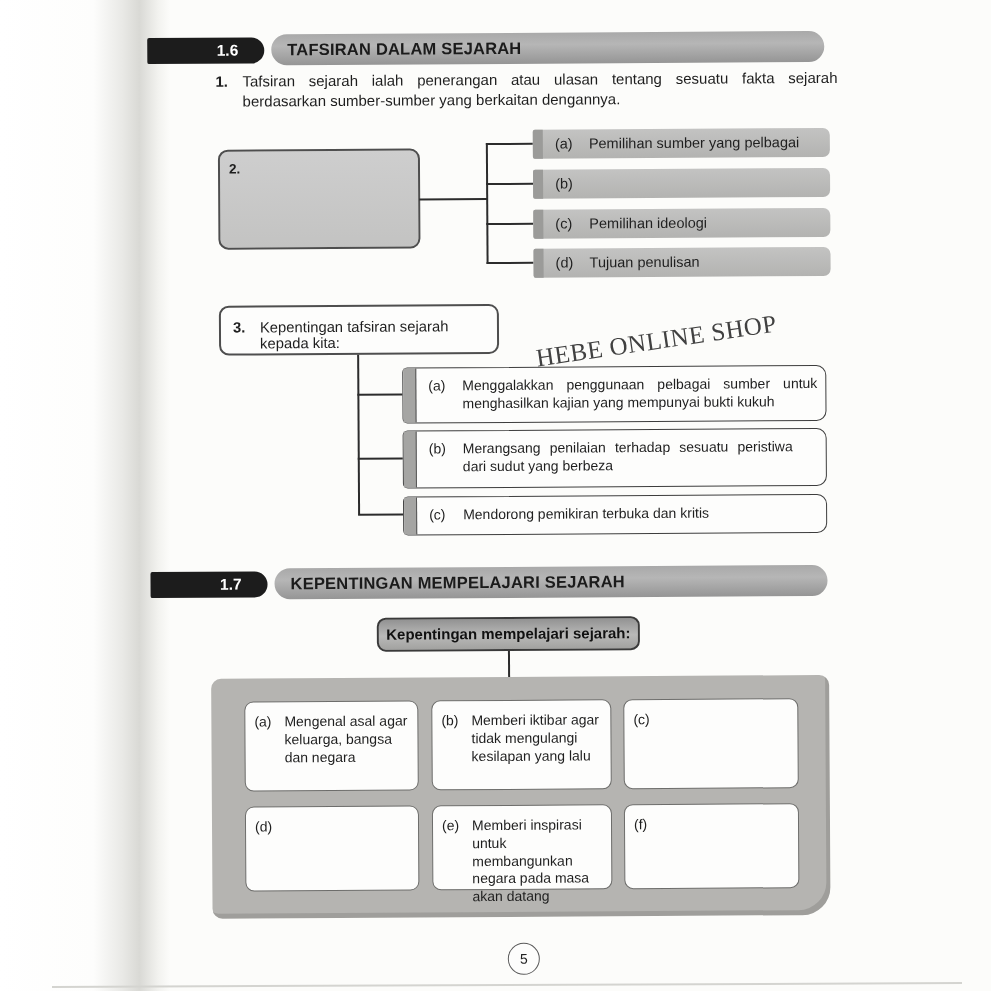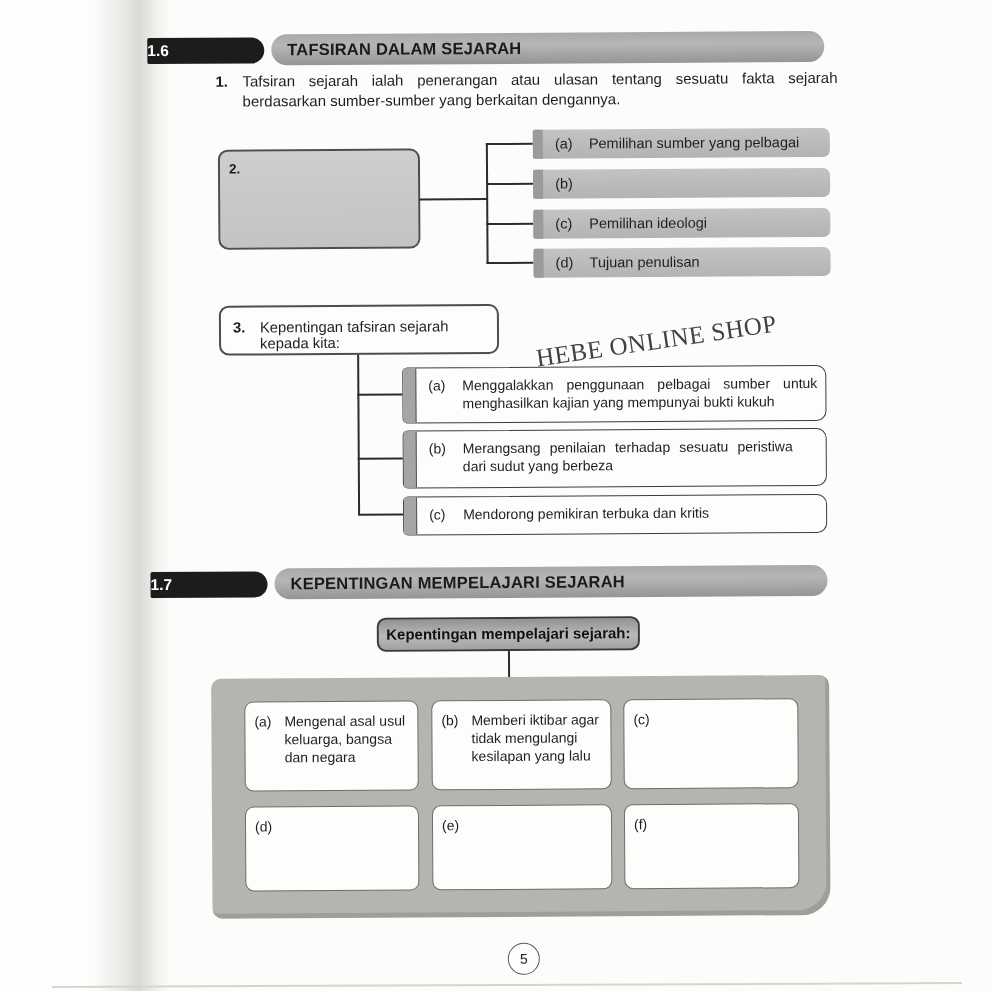--- a/index.html
+++ b/index.html
@@ -14,21 +14,21 @@
     background:linear-gradient(to right,#ffffff 0%,#fdfdfc 55%,#e9e9e6 72%,#d9d9d5 82%,#f2f2ef 93%,#fcfcfa 100%);
   }
   .page{position:absolute;left:0;top:0;width:991px;height:991px;transform:rotate(-0.35deg);transform-origin:50% 50%;}
 
   
   .sec-header{position:absolute;left:150px;width:690px;height:33px;}
   .badge{
     position:absolute;left:0;top:3px;width:117px;height:26px;
     background:#1c1c1c;border-radius:2px 14px 14px 2px;
     color:#fff;font-weight:bold;font-size:15.5px;line-height:26px;
-    text-align:left;padding-right:26px;box-sizing:border-box;
+    text-align:right;padding-right:26px;box-sizing:border-box;
   }
   .hbar{
     position:absolute;left:124px;top:0;width:553px;height:31px;
     background:linear-gradient(180deg,#a9a9a9 0%,#b6b6b6 38%,#959595 100%);
     border-radius:16px;
   }
   .hbar span{
     display:block;font-weight:bold;font-size:16.5px;line-height:31px;
     padding-left:16px;color:#1b1b1b;letter-spacing:0.2px;
   }
@@ -221,34 +221,35 @@
 
   <div class="centerbox">
     <span>Kepentingan mempelajari sejarah:</span>
   </div>
   <div class="line" style="left:507px;top:651px;width:2px;height:26px"></div>
 
   <div class="panel"></div>
 
   <div class="wbox" style="left:243px;top:700px;width:174px;height:90px">
     <span class="lbl">(a)</span>
-    <span>Mengenal asal usul keluarga, bangsa dan negara</span>
+    <span>Mengenal asal agar keluarga, bangsa dan negara</span>
   </div>
   <div class="wbox" style="left:430px;top:700px;width:180px;height:90px">
     <span class="lbl">(b)</span>
     <span>Memberi iktibar agar tidak mengulangi kesilapan yang lalu</span>
   </div>
   <div class="wbox" style="left:622px;top:700px;width:175px;height:90px">
     <span class="lbl">(c)</span>
   </div>
   <div class="wbox" style="left:243px;top:805px;width:174px;height:85px">
     <span class="lbl">(d)</span>
   </div>
   <div class="wbox" style="left:430px;top:805px;width:180px;height:85px">
     <span class="lbl">(e)</span>
+    <span>Memberi inspirasi untuk membangunkan negara pada masa akan datang</span>
   </div>
   <div class="wbox" style="left:622px;top:805px;width:175px;height:85px">
     <span class="lbl">(f)</span>
   </div>
 
   <div class="pageno">
     <span>5</span>
   </div>
 
 </div>

